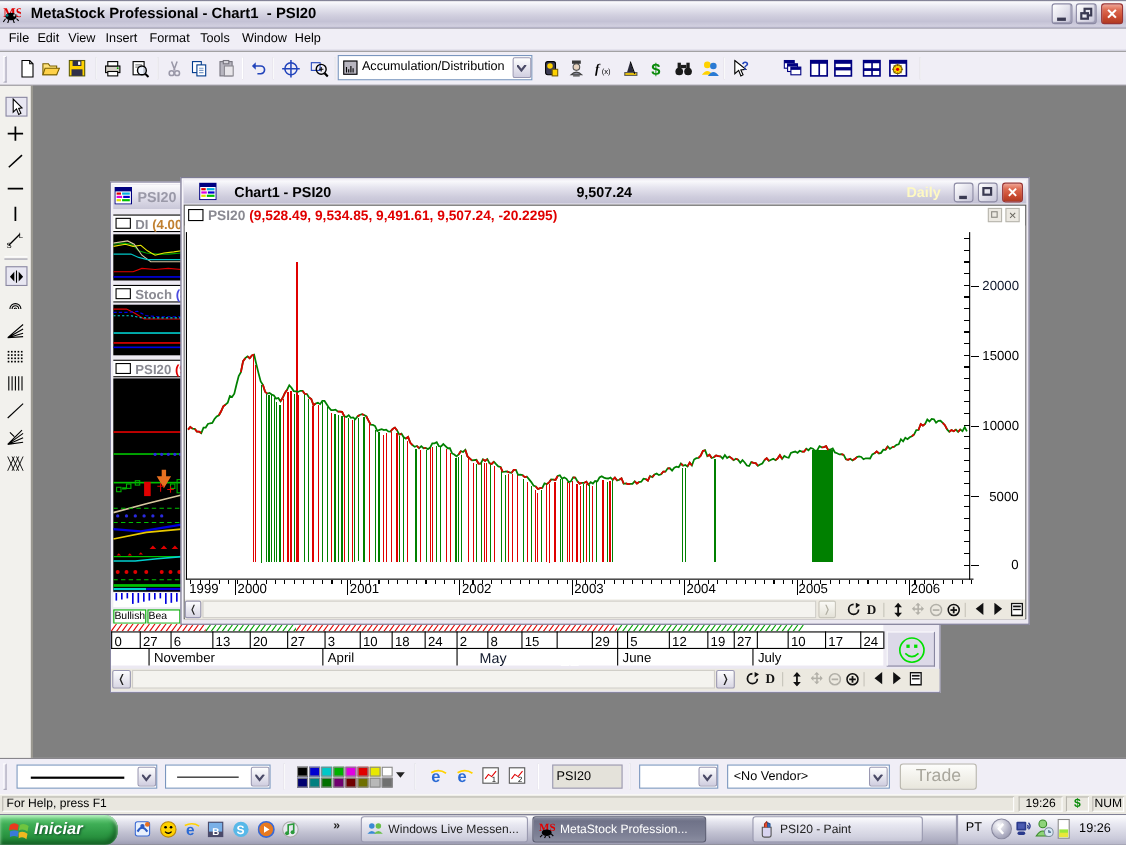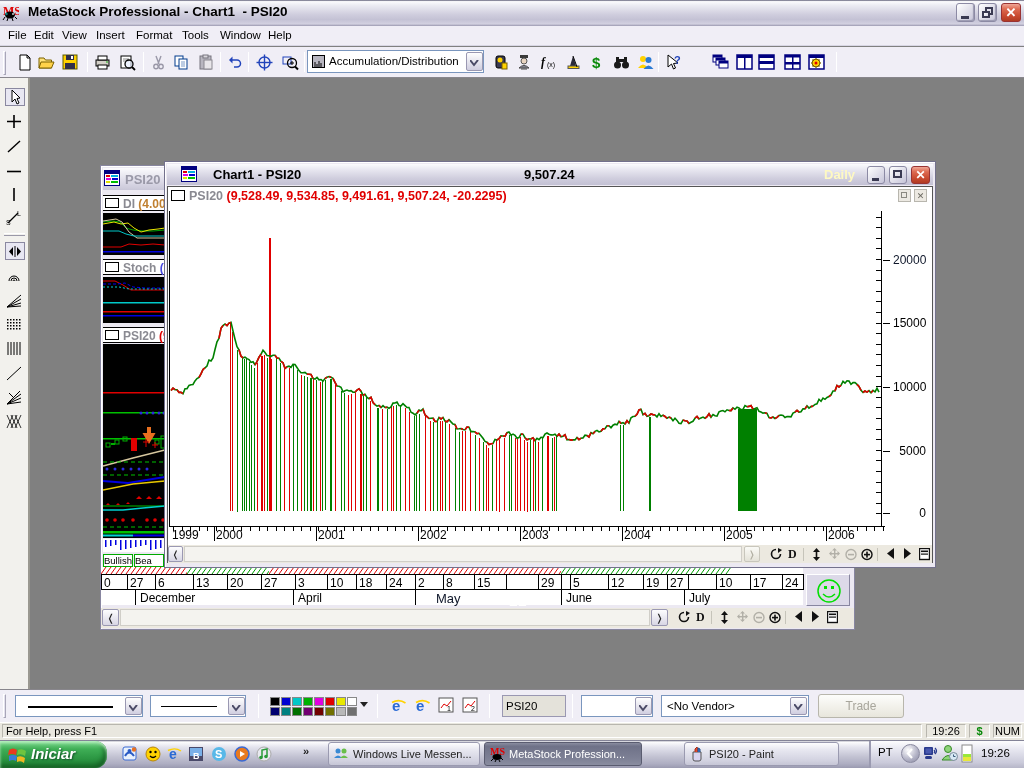--- a/index.html
+++ b/index.html
@@ -570,21 +570,21 @@
 <div class="abs" style="left:688px;top:574px;width:1px;height:16px;background:#000"></div>
 <div class="abs" style="left:716px;top:574px;width:1px;height:16px;background:#000"></div>
 <div class="abs" style="left:719px;top:576px;font-size:12px;color:#000">10</div>
 <div class="abs" style="left:750px;top:574px;width:1px;height:16px;background:#000"></div>
 <div class="abs" style="left:753px;top:576px;font-size:12px;color:#000">17</div>
 <div class="abs" style="left:782px;top:574px;width:1px;height:16px;background:#000"></div>
 <div class="abs" style="left:785px;top:576px;font-size:12px;color:#000">24</div>
 <div class="abs" style="left:803px;top:574px;width:1px;height:16px;background:#000"></div>
 <div class="abs" style="left:101px;top:590px;width:702px;height:15px;background:#fff"></div>
 <div class="abs" style="left:135px;top:590px;width:1px;height:15px;background:#000"></div>
-<div class="abs" style="left:140px;top:591px;font-size:12px;color:#000">December</div>
+<div class="abs" style="left:140px;top:591px;font-size:12px;color:#000">November</div>
 <div class="abs" style="left:293px;top:590px;width:1px;height:15px;background:#000"></div>
 <div class="abs" style="left:298px;top:591px;font-size:12px;color:#000">April</div>
 <div class="abs" style="left:415px;top:590px;width:1px;height:15px;background:#000"></div>
 <div class="abs" style="left:436px;top:591px;font-size:13px;color:#0f172a">May</div>
 <div class="abs" style="left:561px;top:590px;width:1px;height:15px;background:#000"></div>
 <div class="abs" style="left:566px;top:591px;font-size:12px;color:#000">June</div>
 <div class="abs" style="left:684px;top:590px;width:1px;height:15px;background:#000"></div>
 <div class="abs" style="left:689px;top:591px;font-size:12px;color:#000">July</div>
 <div class="abs" style="left:806px;top:574px;width:44px;height:32px;background:#dcd9e8;border:1px solid #fff;border-right-color:#8886a0;border-bottom-color:#8886a0">
 <svg width="30" height="30" style="position:absolute;left:7px;top:1px">
@@ -1014,21 +1014,21 @@
 
 <div class="abs" style="left:581px;top:695px;width:72px;height:22px;background:#fff;border:1px solid #7a96be">
 <div class="abs" style="left:53px;top:1px;width:17px;height:18px;border-radius:2px;background:linear-gradient(180deg,#fefefe,#d0cee0);border:1px solid #9a98b2"><svg width="9" height="7" style="margin:6px 0 0 3px">
         <path d="M0,0 L4,5 L8,0" fill="none" stroke="#4a4a66" stroke-width="2"></path>
       </svg></div>
   </div>
 <div class="abs" style="left:661px;top:695px;width:148px;height:22px;background:#fff;border:1px solid #7a96be;font-size:11.5px;color:#000;padding:4px 0 0 5px">&lt;No Vendor&gt;
 <div class="abs" style="left:128px;top:1px;width:17px;height:18px;border-radius:2px;background:linear-gradient(180deg,#fefefe,#d0cee0);border:1px solid #9a98b2"><svg width="9" height="7" style="margin:6px 0 0 3px">
         <path d="M0,0 L4,5 L8,0" fill="none" stroke="#4a4a66" stroke-width="2"></path>
       </svg></div></div>
-<div class="abs" style="left:818px;top:694px;width:86px;height:24px;background:linear-gradient(180deg,#fdfdfb,#e8e6dc);border:1px solid #b8b6ac;border-radius:3px;font-size:12px;color:#a8a69c;text-align:center;line-height:22px">Trade</div>
+<div class="abs" style="left:818px;top:694px;width:70px;height:24px;background:linear-gradient(180deg,#fdfdfb,#e8e6dc);border:1px solid #b8b6ac;border-radius:3px;font-size:16px;color:#a8a69c;text-align:center;line-height:22px">Trade</div>
 
 <div class="abs" style="left:0;top:722px;width:1024px;height:18px;background:#e9e7df;border-top:1px solid #fff"></div>
 <div class="abs" style="left:2px;top:724px;width:920px;height:14px;border:1px solid #b8b6ae;border-bottom-color:#fff;border-right-color:#fff;font-size:11px;color:#000;padding-left:3px">For Help, press F1</div>
 <div class="abs" style="left:926px;top:724px;width:40px;height:14px;border:1px solid #b8b6ae;border-bottom-color:#fff;border-right-color:#fff;font-size:11px;color:#000;text-align:center">19:26</div>
 <div class="abs" style="left:969px;top:724px;width:21px;height:14px;border:1px solid #b8b6ae;border-bottom-color:#fff;border-right-color:#fff;font-size:11px;font-weight:bold;color:#0a8a0a;text-align:center">$</div>
 <div class="abs" style="left:993px;top:724px;width:29px;height:14px;border:1px solid #b8b6ae;border-bottom-color:#fff;border-right-color:#fff;font-size:11px;color:#000;text-align:center">NUM</div>
 
 <div class="abs" style="left:0;top:740px;width:1024px;height:28px;background:linear-gradient(180deg,#5a5a74 0%,#fdfdfe 7%,#e4e4ee 25%,#c2c2d2 60%,#aeaec2 85%,#9a9ab0 100%)"></div>
 <div class="abs" style="left:0;top:741px;width:107px;height:27px;background:linear-gradient(180deg,#7edb8f 0%,#3fae56 30%,#2e9a45 60%,#1f8034 100%);border-radius:0 12px 12px 0;box-shadow:inset 0 2px 3px #b8f0c0,inset -3px -3px 5px #156024"></div>
 <div class="abs" style="left:8px;top:745px;width:20px;height:19px"><svg width="20" height="19">

